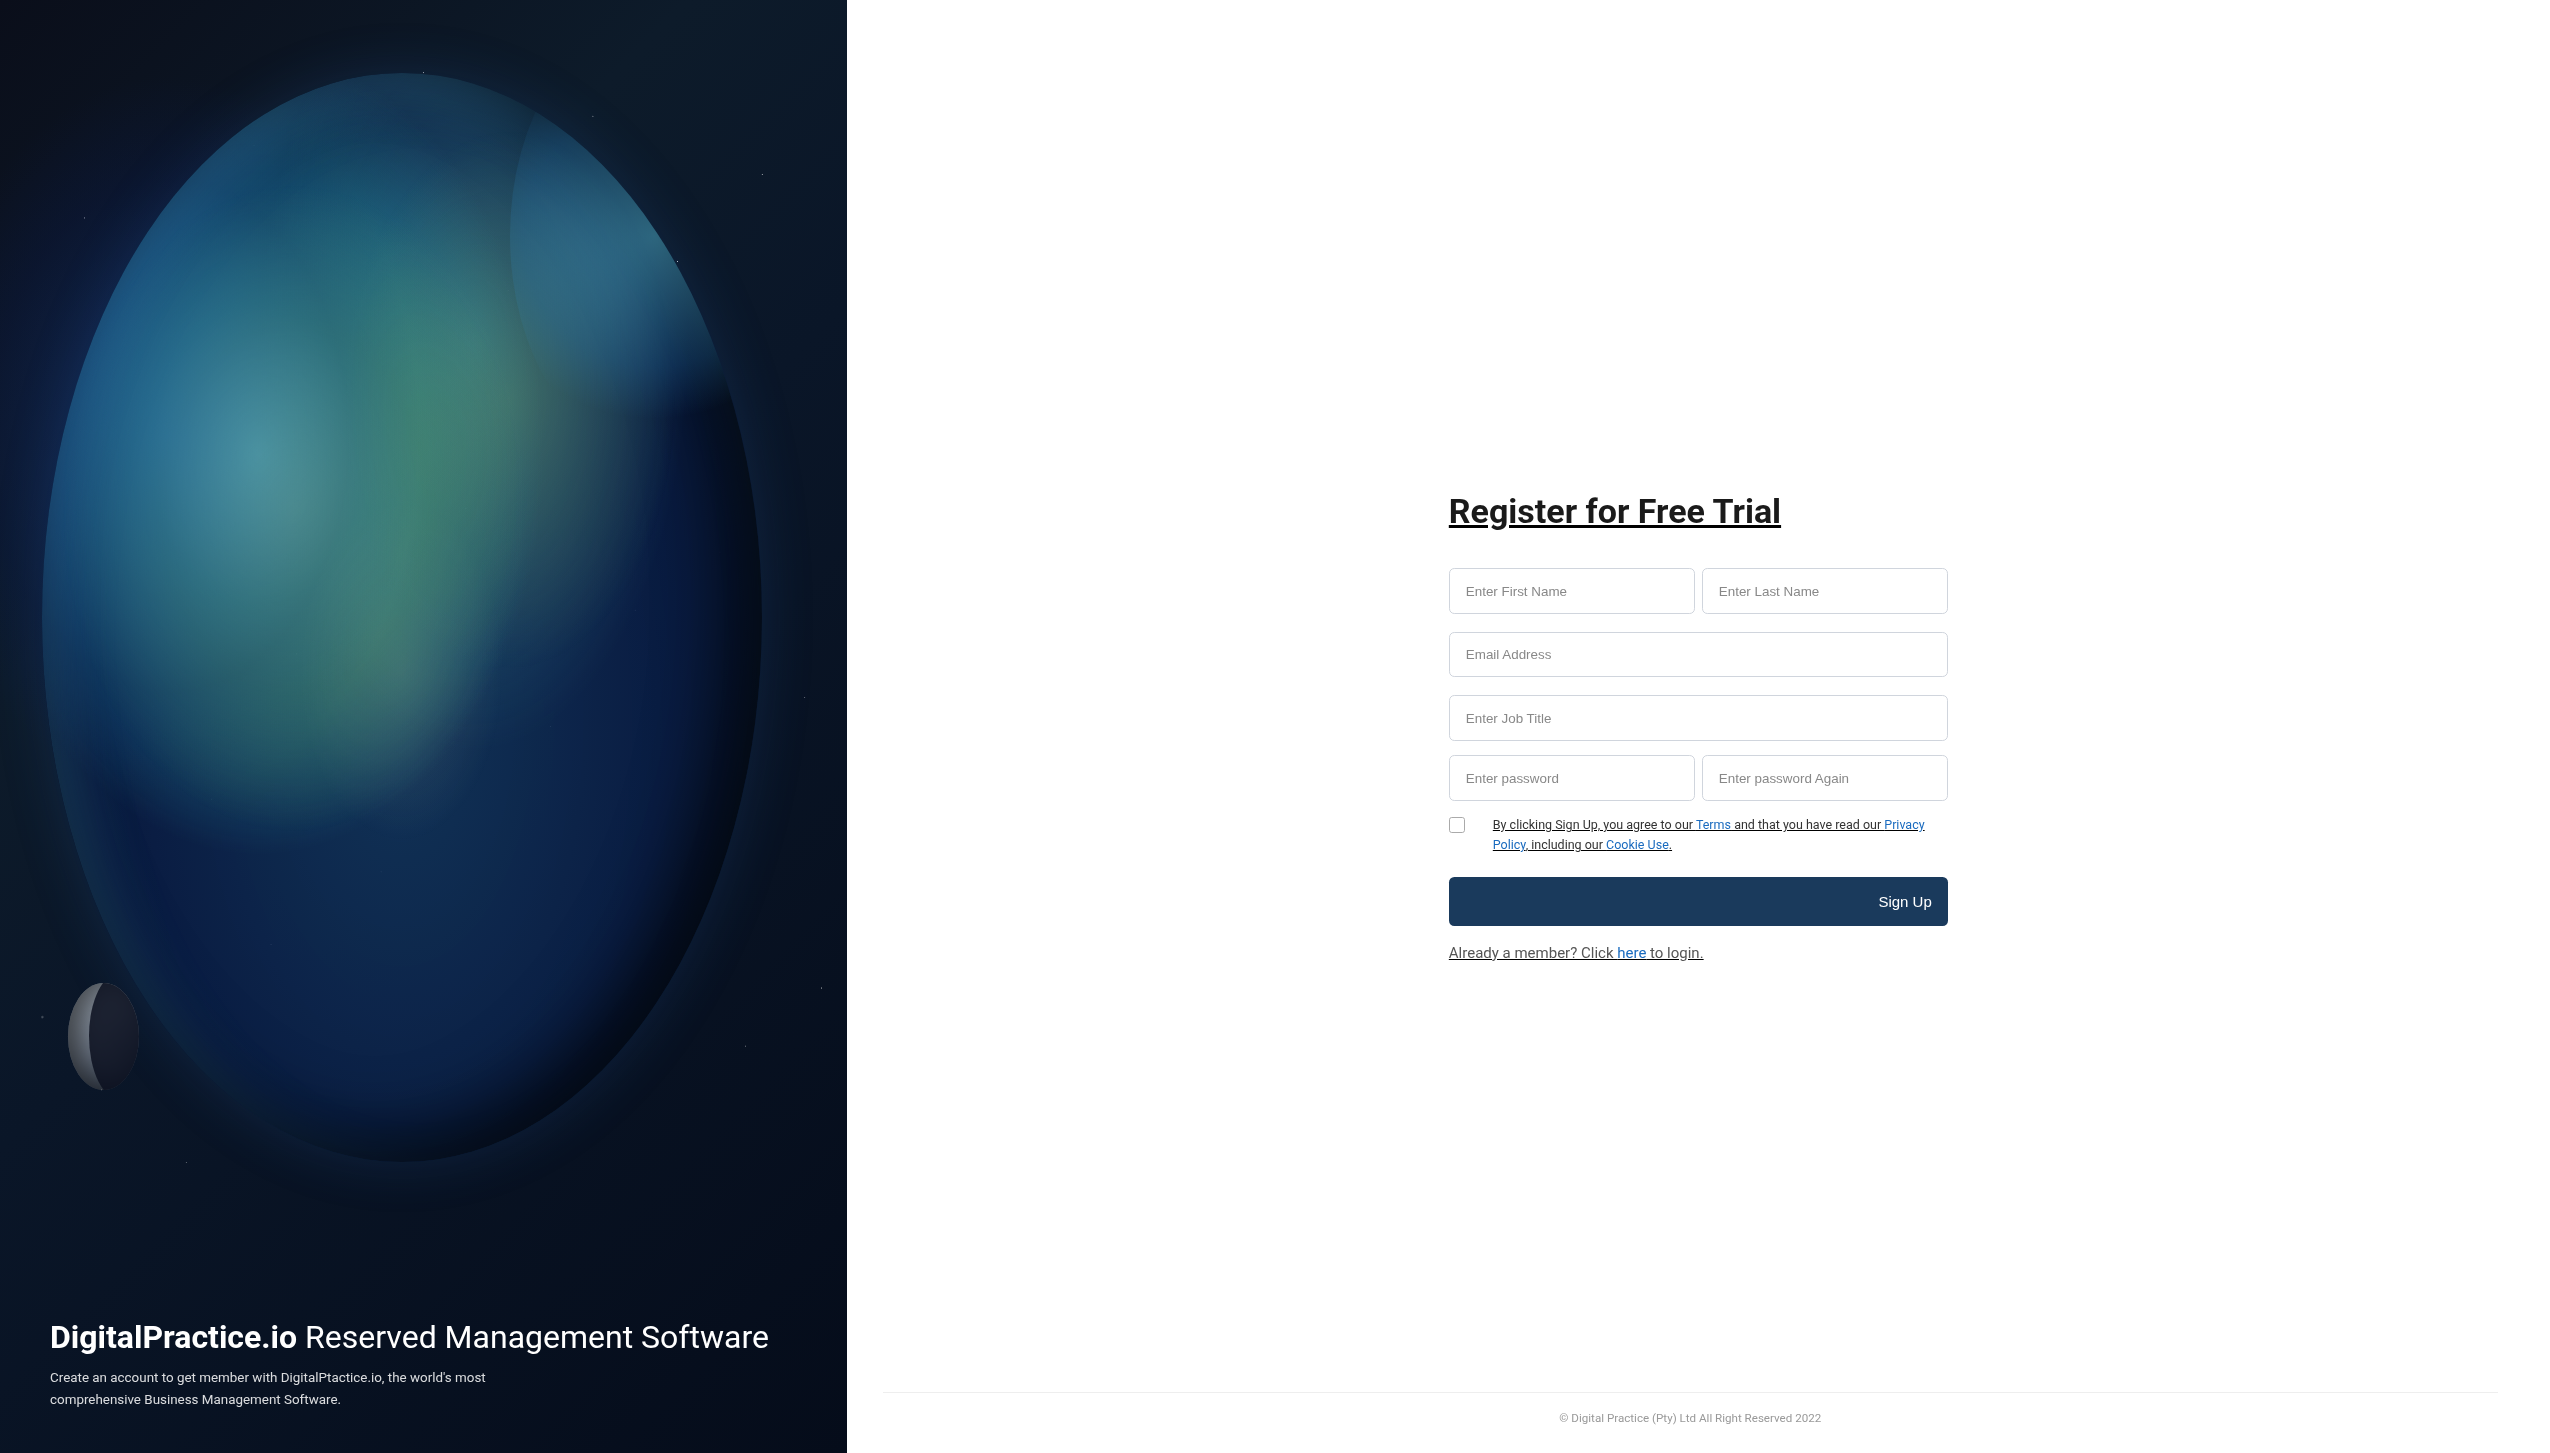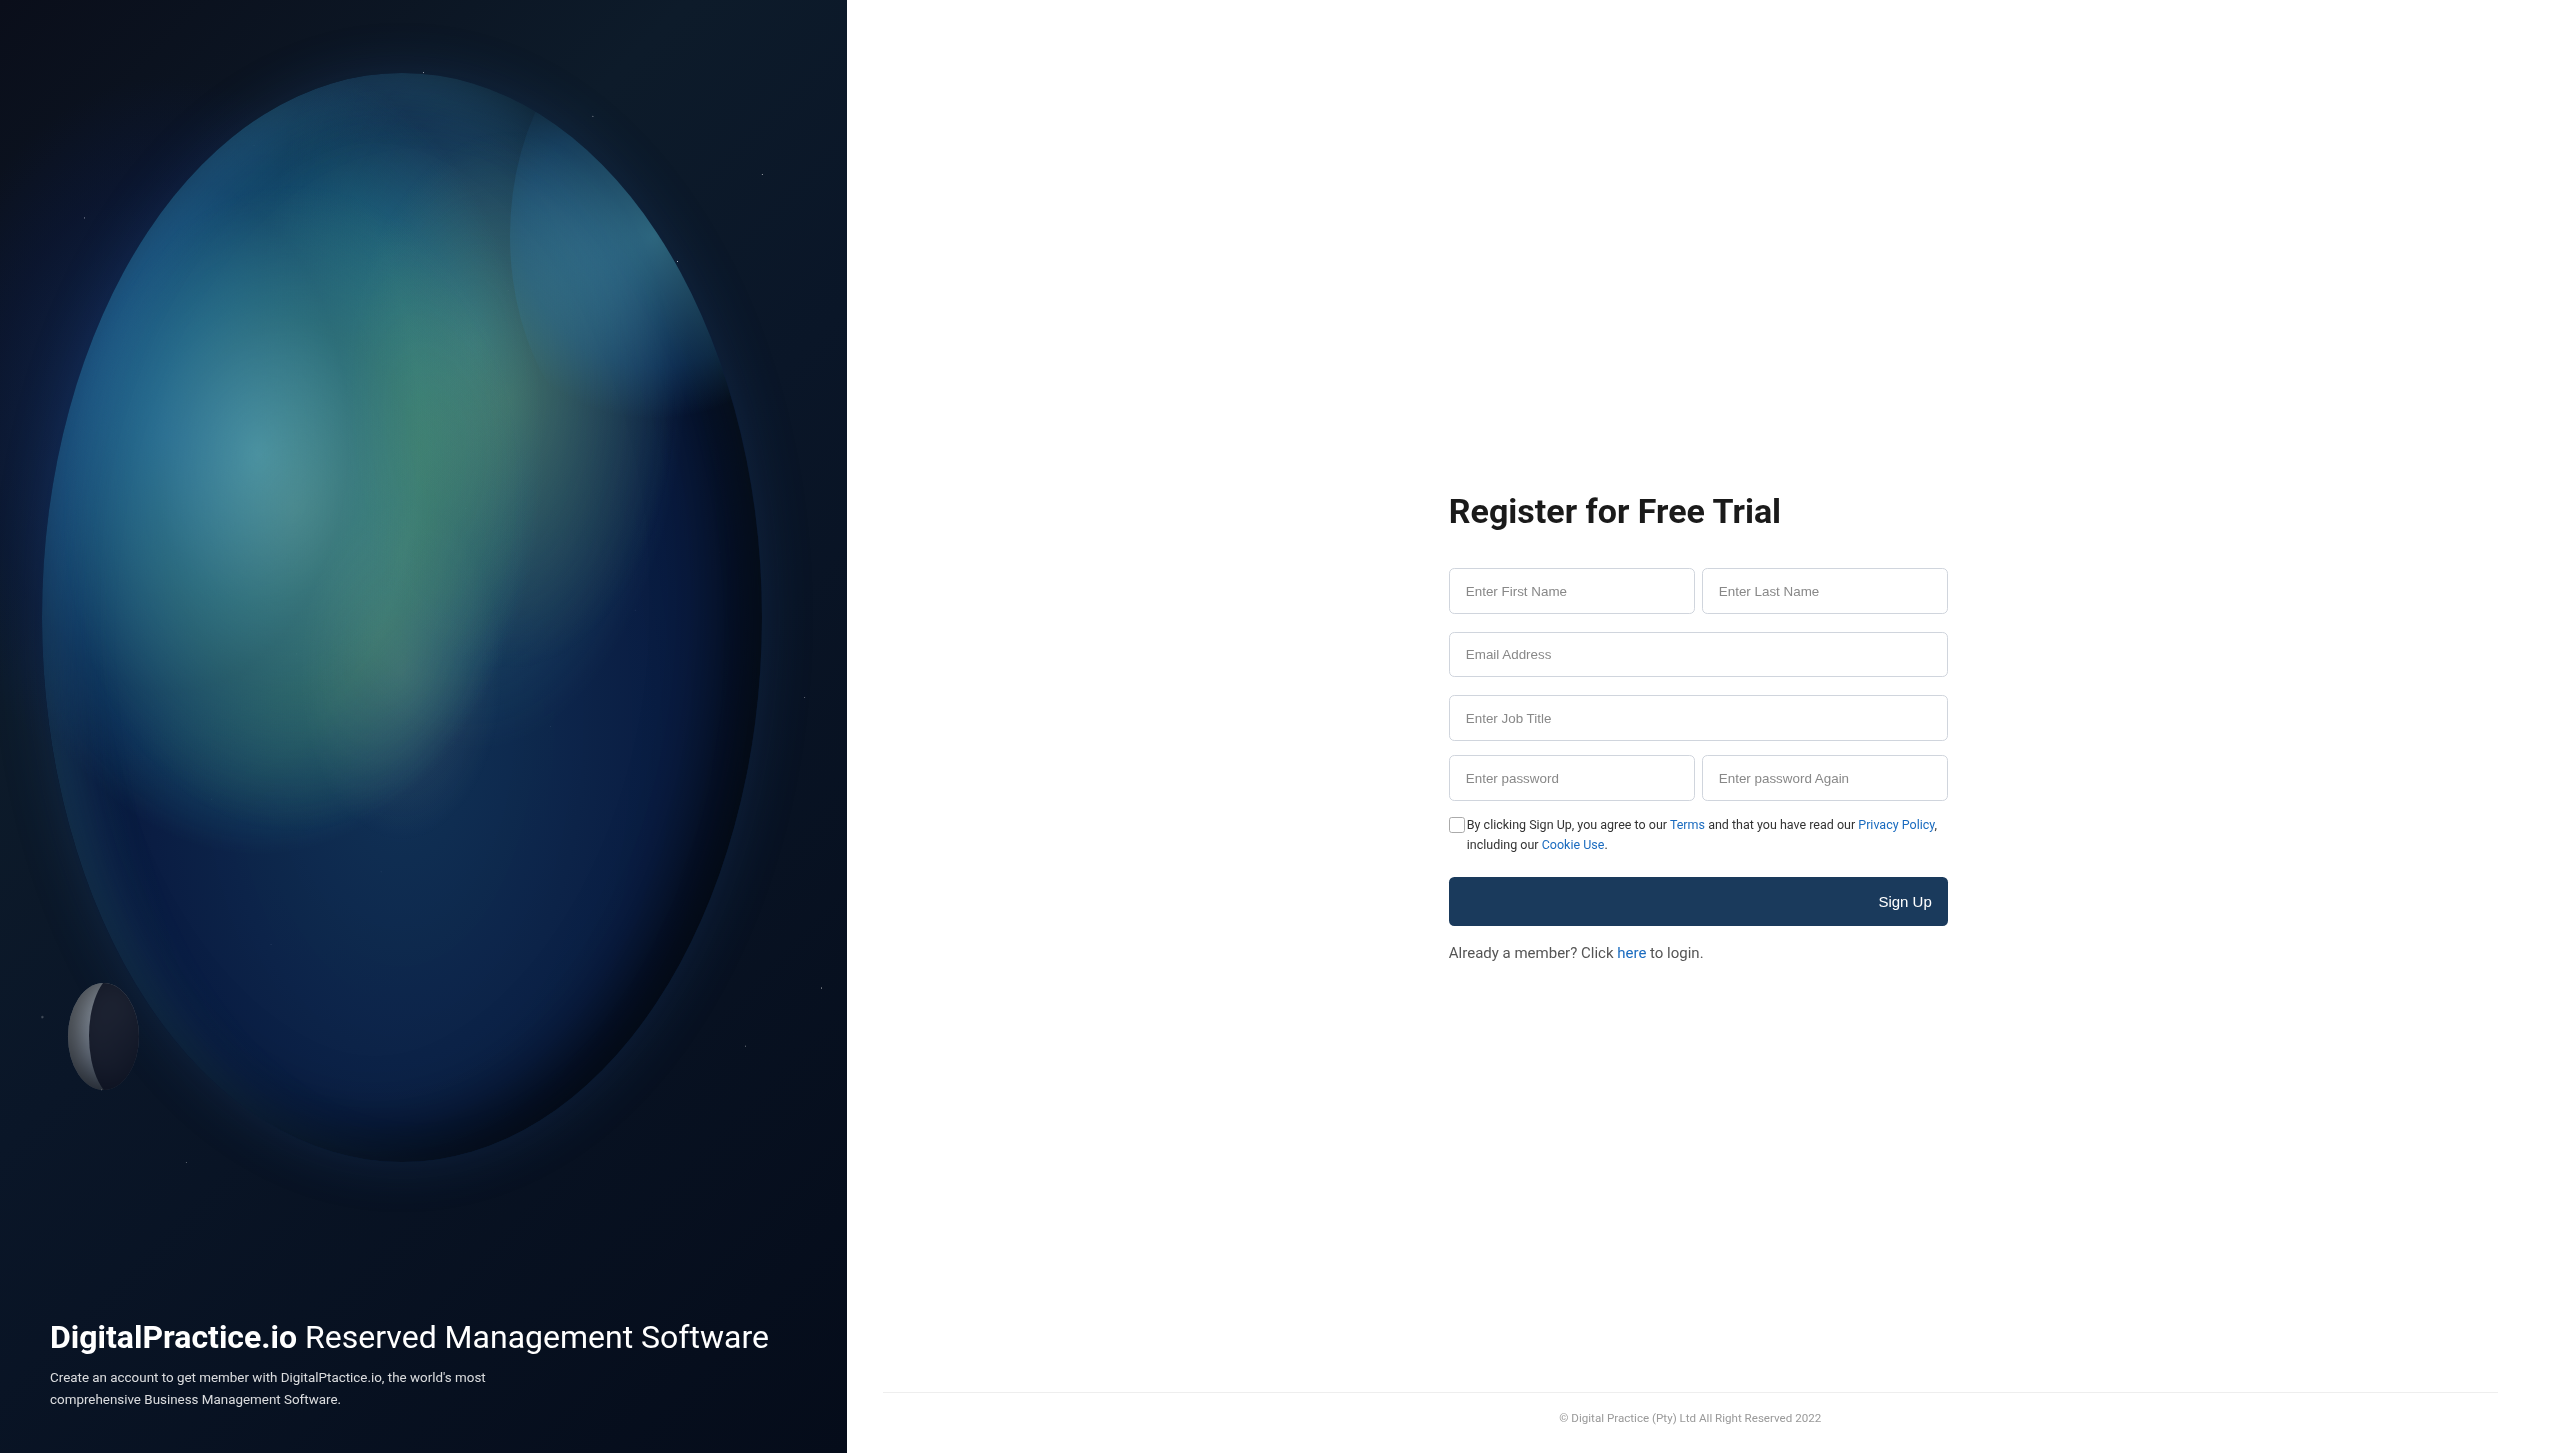--- a/index.html
+++ b/index.html
@@ -169,20 +169,21 @@
     
     .right-panel {
       flex: 1;
       background: #fff;
       display: flex;
       flex-direction: column;
       align-items: center;
       justify-content: center;
       padding: 53px 59px;
       position: relative;
+      text-decoration: underline;
     }
 
     .form-container {
       width: 100%;
       max-width: 499px;
     }
 
     .form-title {
       font-size: 34px;
       font-weight: 700;
@@ -219,21 +220,21 @@
       transition: border-color 0.2s;
     }
 
     .form-input::placeholder {
       color: #888;
     }
 
     .checkbox-row {
       display: flex;
       align-items: flex-start;
-      gap: 2px;
+      gap: 28px;
       margin-bottom: 21.4px;
       margin-top: 7.1px;
     }
 
     .checkbox-input {
       width: 16px;
       height: 16px;
       min-width: 16px;
       border: 1.3px solid #aaa;
       border-radius: 2.7px;

